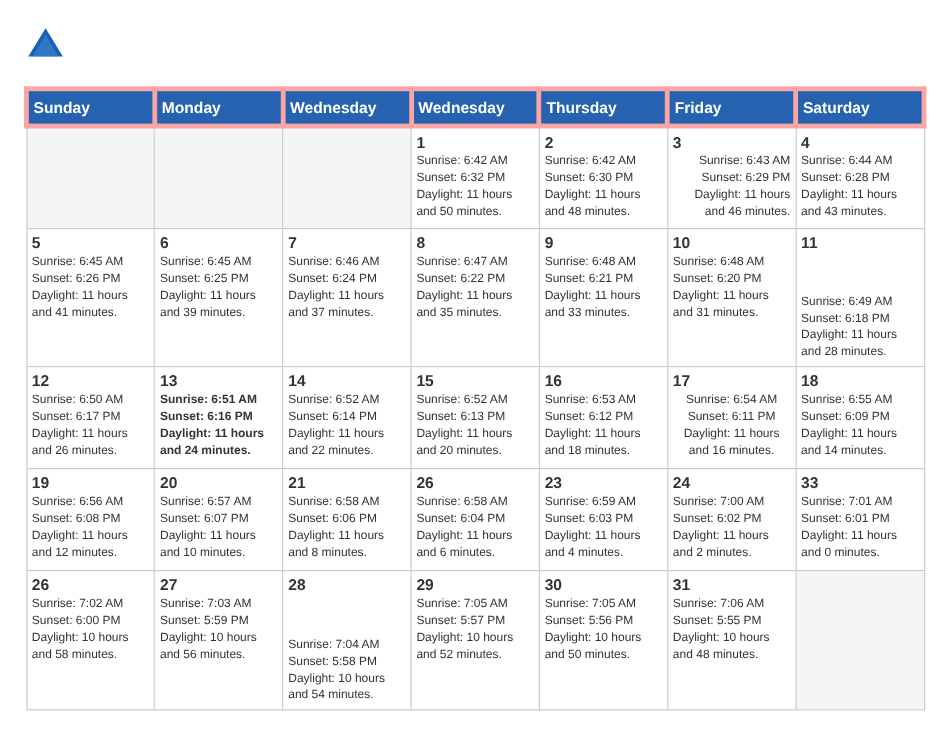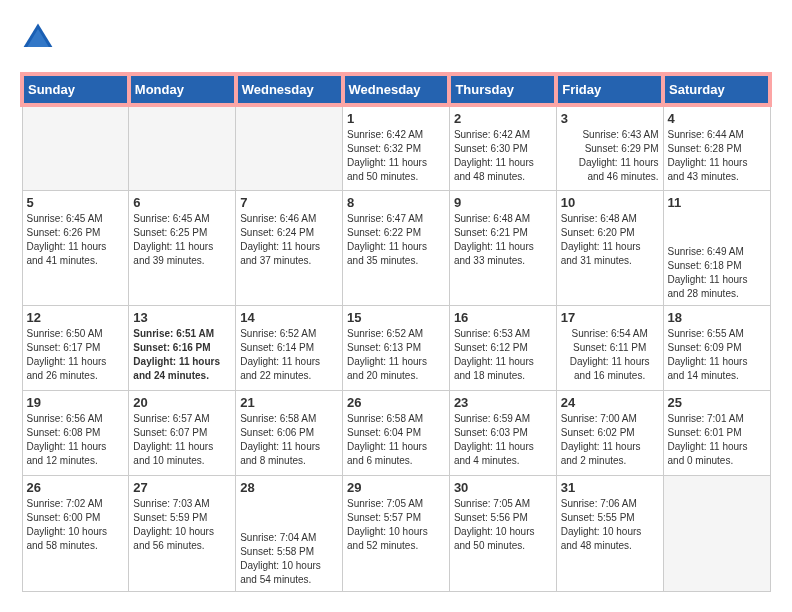--- a/index.html
+++ b/index.html
@@ -294,21 +294,21 @@
 and 4 minutes.</div>
         </td>
         <td>
           <div class="day-number">24</div>
           <div class="day-info" style="white-space: pre-line;">Sunrise: 7:00 AM
 Sunset: 6:02 PM
 Daylight: 11 hours
 and 2 minutes.</div>
         </td>
         <td>
-          <div class="day-number">25</div>
+          <div class="day-number">33</div>
           <div class="day-info" style="white-space: pre-line;">Sunrise: 7:01 AM
 Sunset: 6:01 PM
 Daylight: 11 hours
 and 0 minutes.</div>
         </td>
       </tr>
       <tr>
         <td>
           <div class="day-number">26</div>
           <div class="day-info" style="white-space: pre-line;">Sunrise: 7:02 AM

